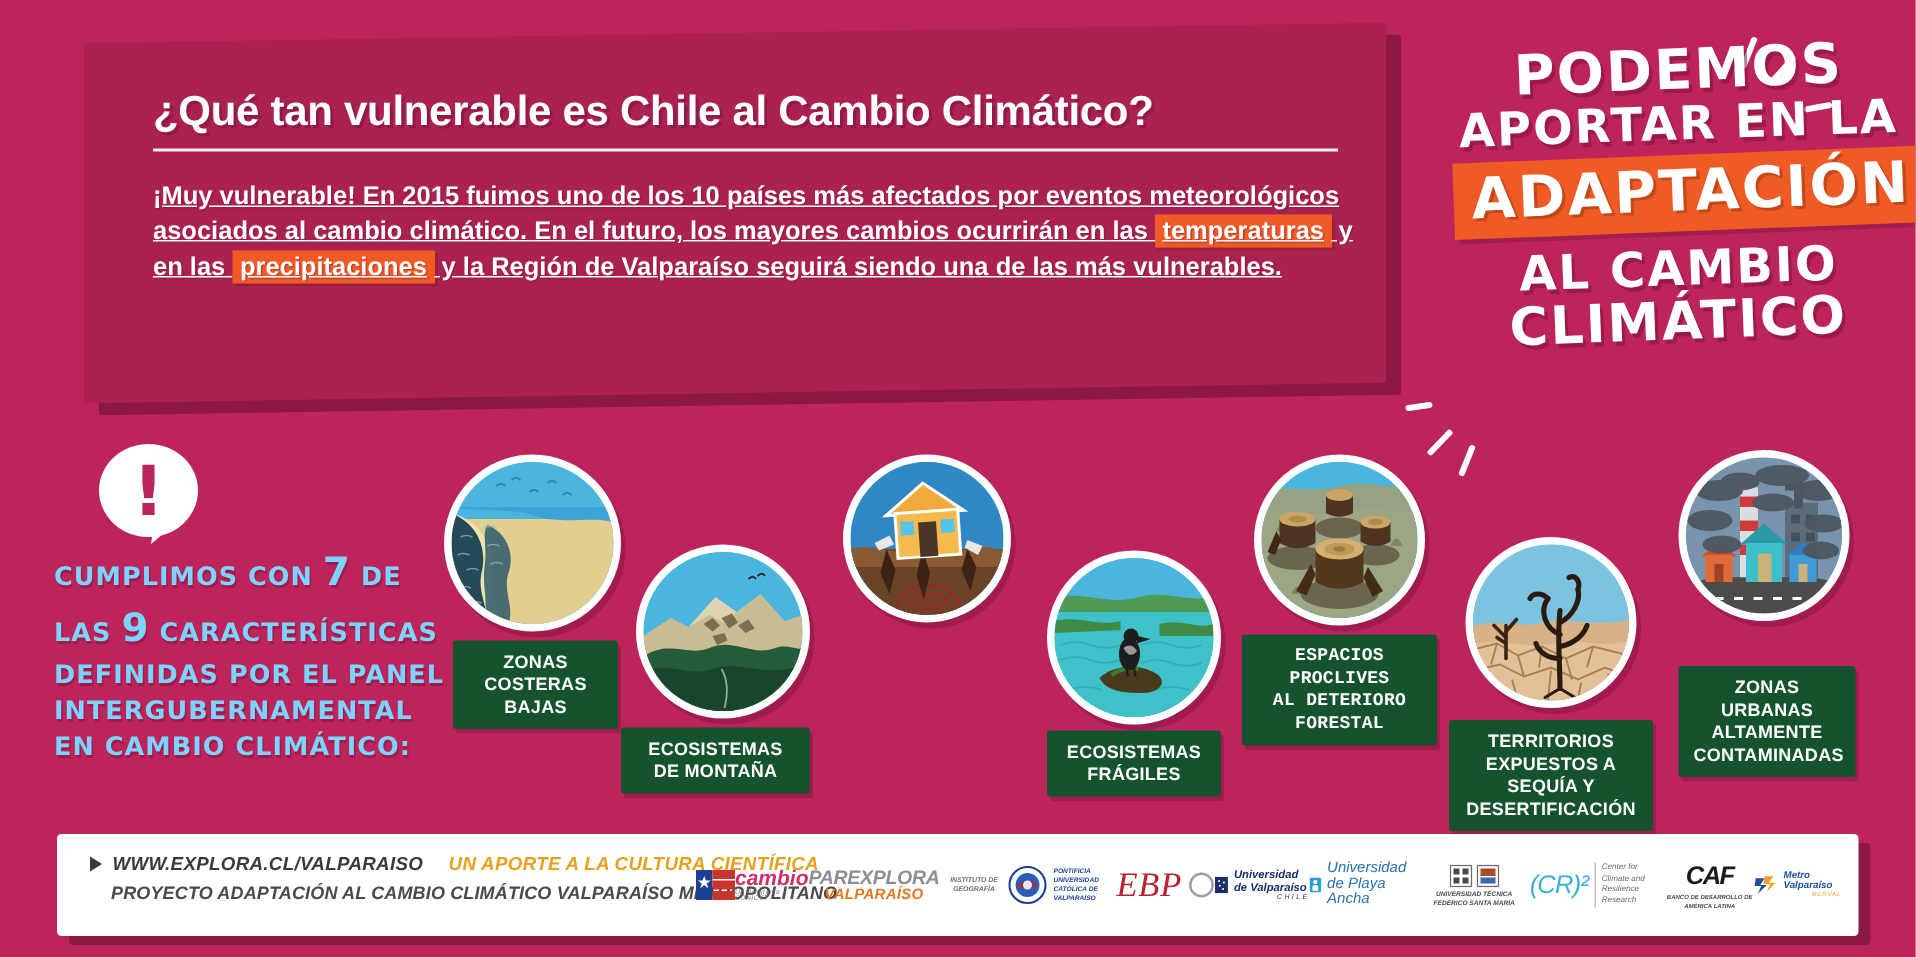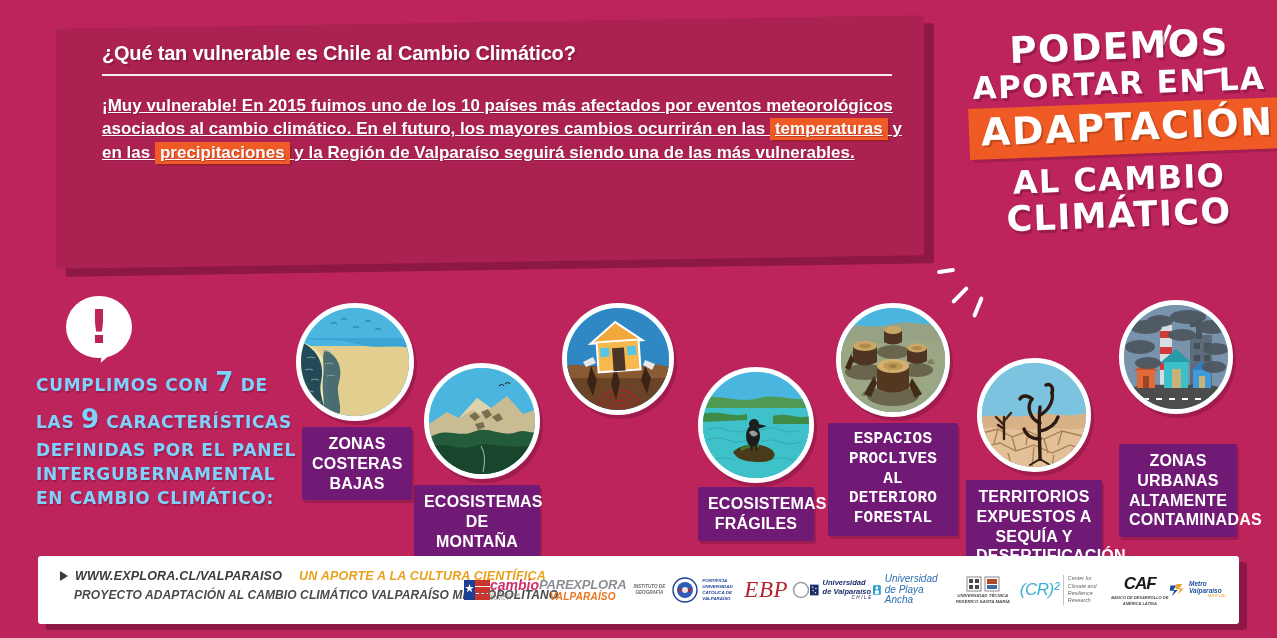--- a/index.html
+++ b/index.html
@@ -30,25 +30,26 @@
     width: 868px; height: 240px;
     background: #ab2252;
     transform: skewY(-0.9deg);
     border-radius: 2px;
   }
   #panel-inner { transform: skewY(0.9deg); padding: 20px 42px 0 46px; }
 
   .panel-title {
     color: #ffffff;
     font-family: "Liberation Sans Narrow", "Liberation Sans", sans-serif;
-    font-size: 20px;
+    font-size: 28px;
     font-weight: bold;
     letter-spacing: -0.2px;
     text-shadow: 2px 2px 0 rgba(110,15,55,0.45);
     white-space: nowrap;
+    margin-top: 16px;
   }
   .panel-rule {
     margin: 9px 0 18px 0;
     height: 2px; width: 790px;
     background: #ffffff;
     opacity: 0.92;
   }
   .panel-body {
     color: #ffffff;
     font-family: "Liberation Sans Narrow", "Liberation Sans", sans-serif;
@@ -144,25 +145,25 @@
   .circle {
     position: relative;
     border-radius: 50%;
     border: 5px solid #ffffff;
     overflow: hidden;
     background: #6fc5e8;
     box-shadow: 3px 4px 0 rgba(125,20,62,0.45);
   }
   .label {
     position: absolute;
-    background: #701a75;
+    background: #14532d;
     color: #ffffff;
     font-family: "Liberation Sans Narrow", "Liberation Sans", sans-serif;
     font-weight: bold;
-    font-size: 16px;
+    font-size: 12px;
     letter-spacing: 0.2px;
     line-height: 1.24;
     text-align: center;
     padding: 7px 10px;
     border-radius: 2px;
     box-shadow: 2px 3px 0 rgba(125,20,62,0.45);
     white-space: pre-line;
   }
 
   

